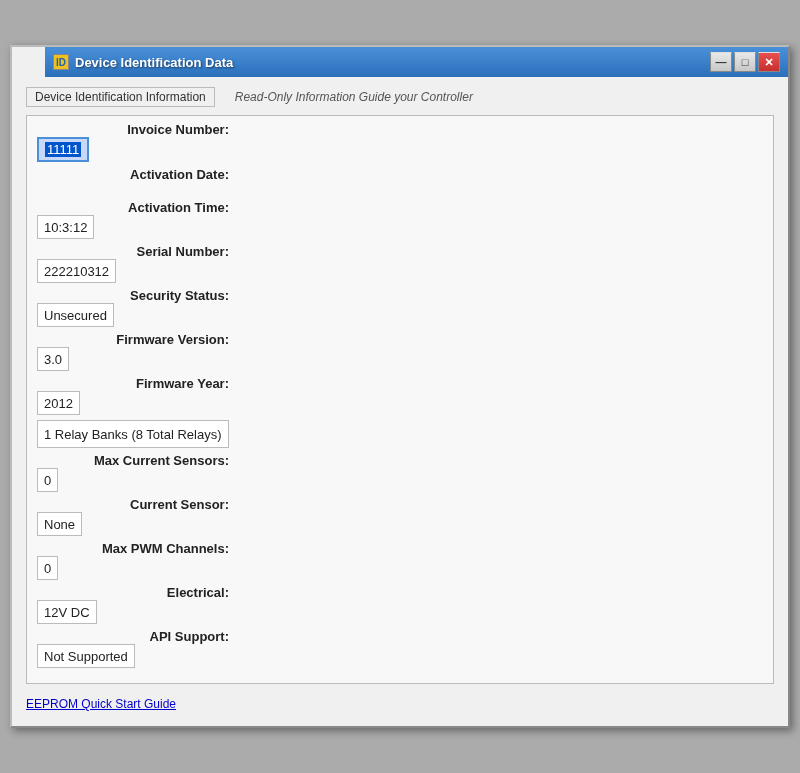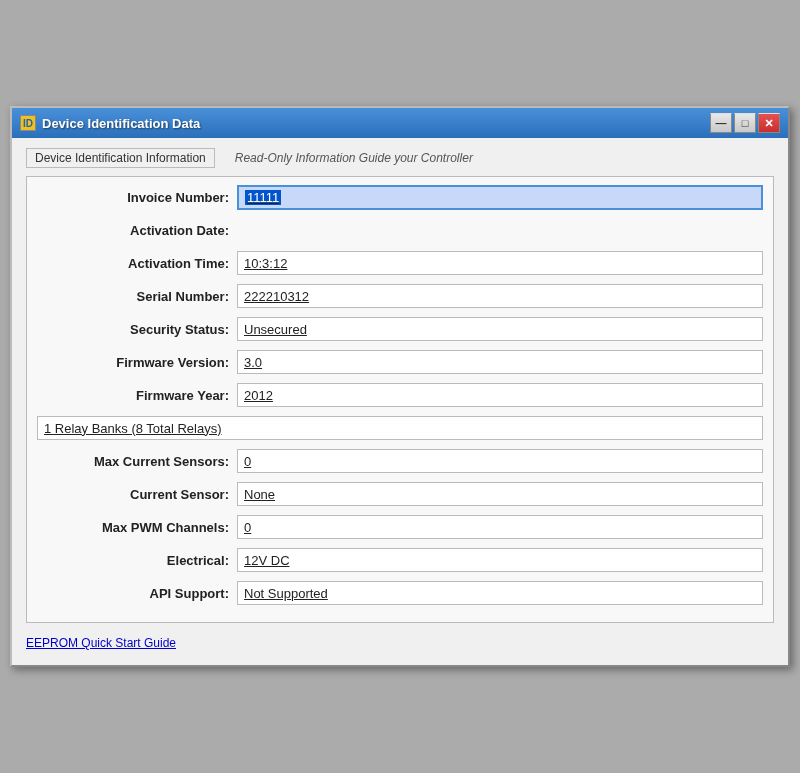--- a/index.html
+++ b/index.html
@@ -26,20 +26,21 @@
       box-shadow: 3px 3px 8px rgba(0,0,0,0.4);
     }
 
     .title-bar {
       background: linear-gradient(to bottom, #4a90d9 0%, #2a6fba 100%);
       height: 30px;
       display: flex;
       align-items: center;
       padding: 0 8px;
       justify-content: space-between;
+      margin-left: 33px;
     }
 
     .title-bar-left {
       display: flex;
       align-items: center;
       gap: 6px;
     }
 
     .title-icon {
       width: 16px;
@@ -114,23 +115,24 @@
     }
 
     .form-container {
       border: 1px solid #bbb;
       background: #f8f8f8;
       padding: 6px 10px 10px 10px;
     }
 
     .form-row {
       display: flex;
-      align-items: center;
+      align-items: flex-start;
       margin-bottom: 5px;
       min-height: 28px;
+      flex-direction: column;
     }
 
     .field-label {
       font-size: 13px;
       font-weight: bold;
       color: #222;
       text-align: right;
       min-width: 200px;
       padding-right: 8px;
       flex-shrink: 0;
@@ -139,21 +141,20 @@
     .field-value {
       flex: 1;
       font-size: 13px;
       color: #222;
       padding: 3px 6px;
       border: 1px solid #bbb;
       background: white;
       min-height: 24px;
       display: flex;
       align-items: center;
-      text-decoration: underline;
     }
 
     .field-value.editable {
       border: 2px solid #4a90d9;
       background: #c8d8f8;
       color: #222;
       font-weight: normal;
     }
 
     .selected-text {

